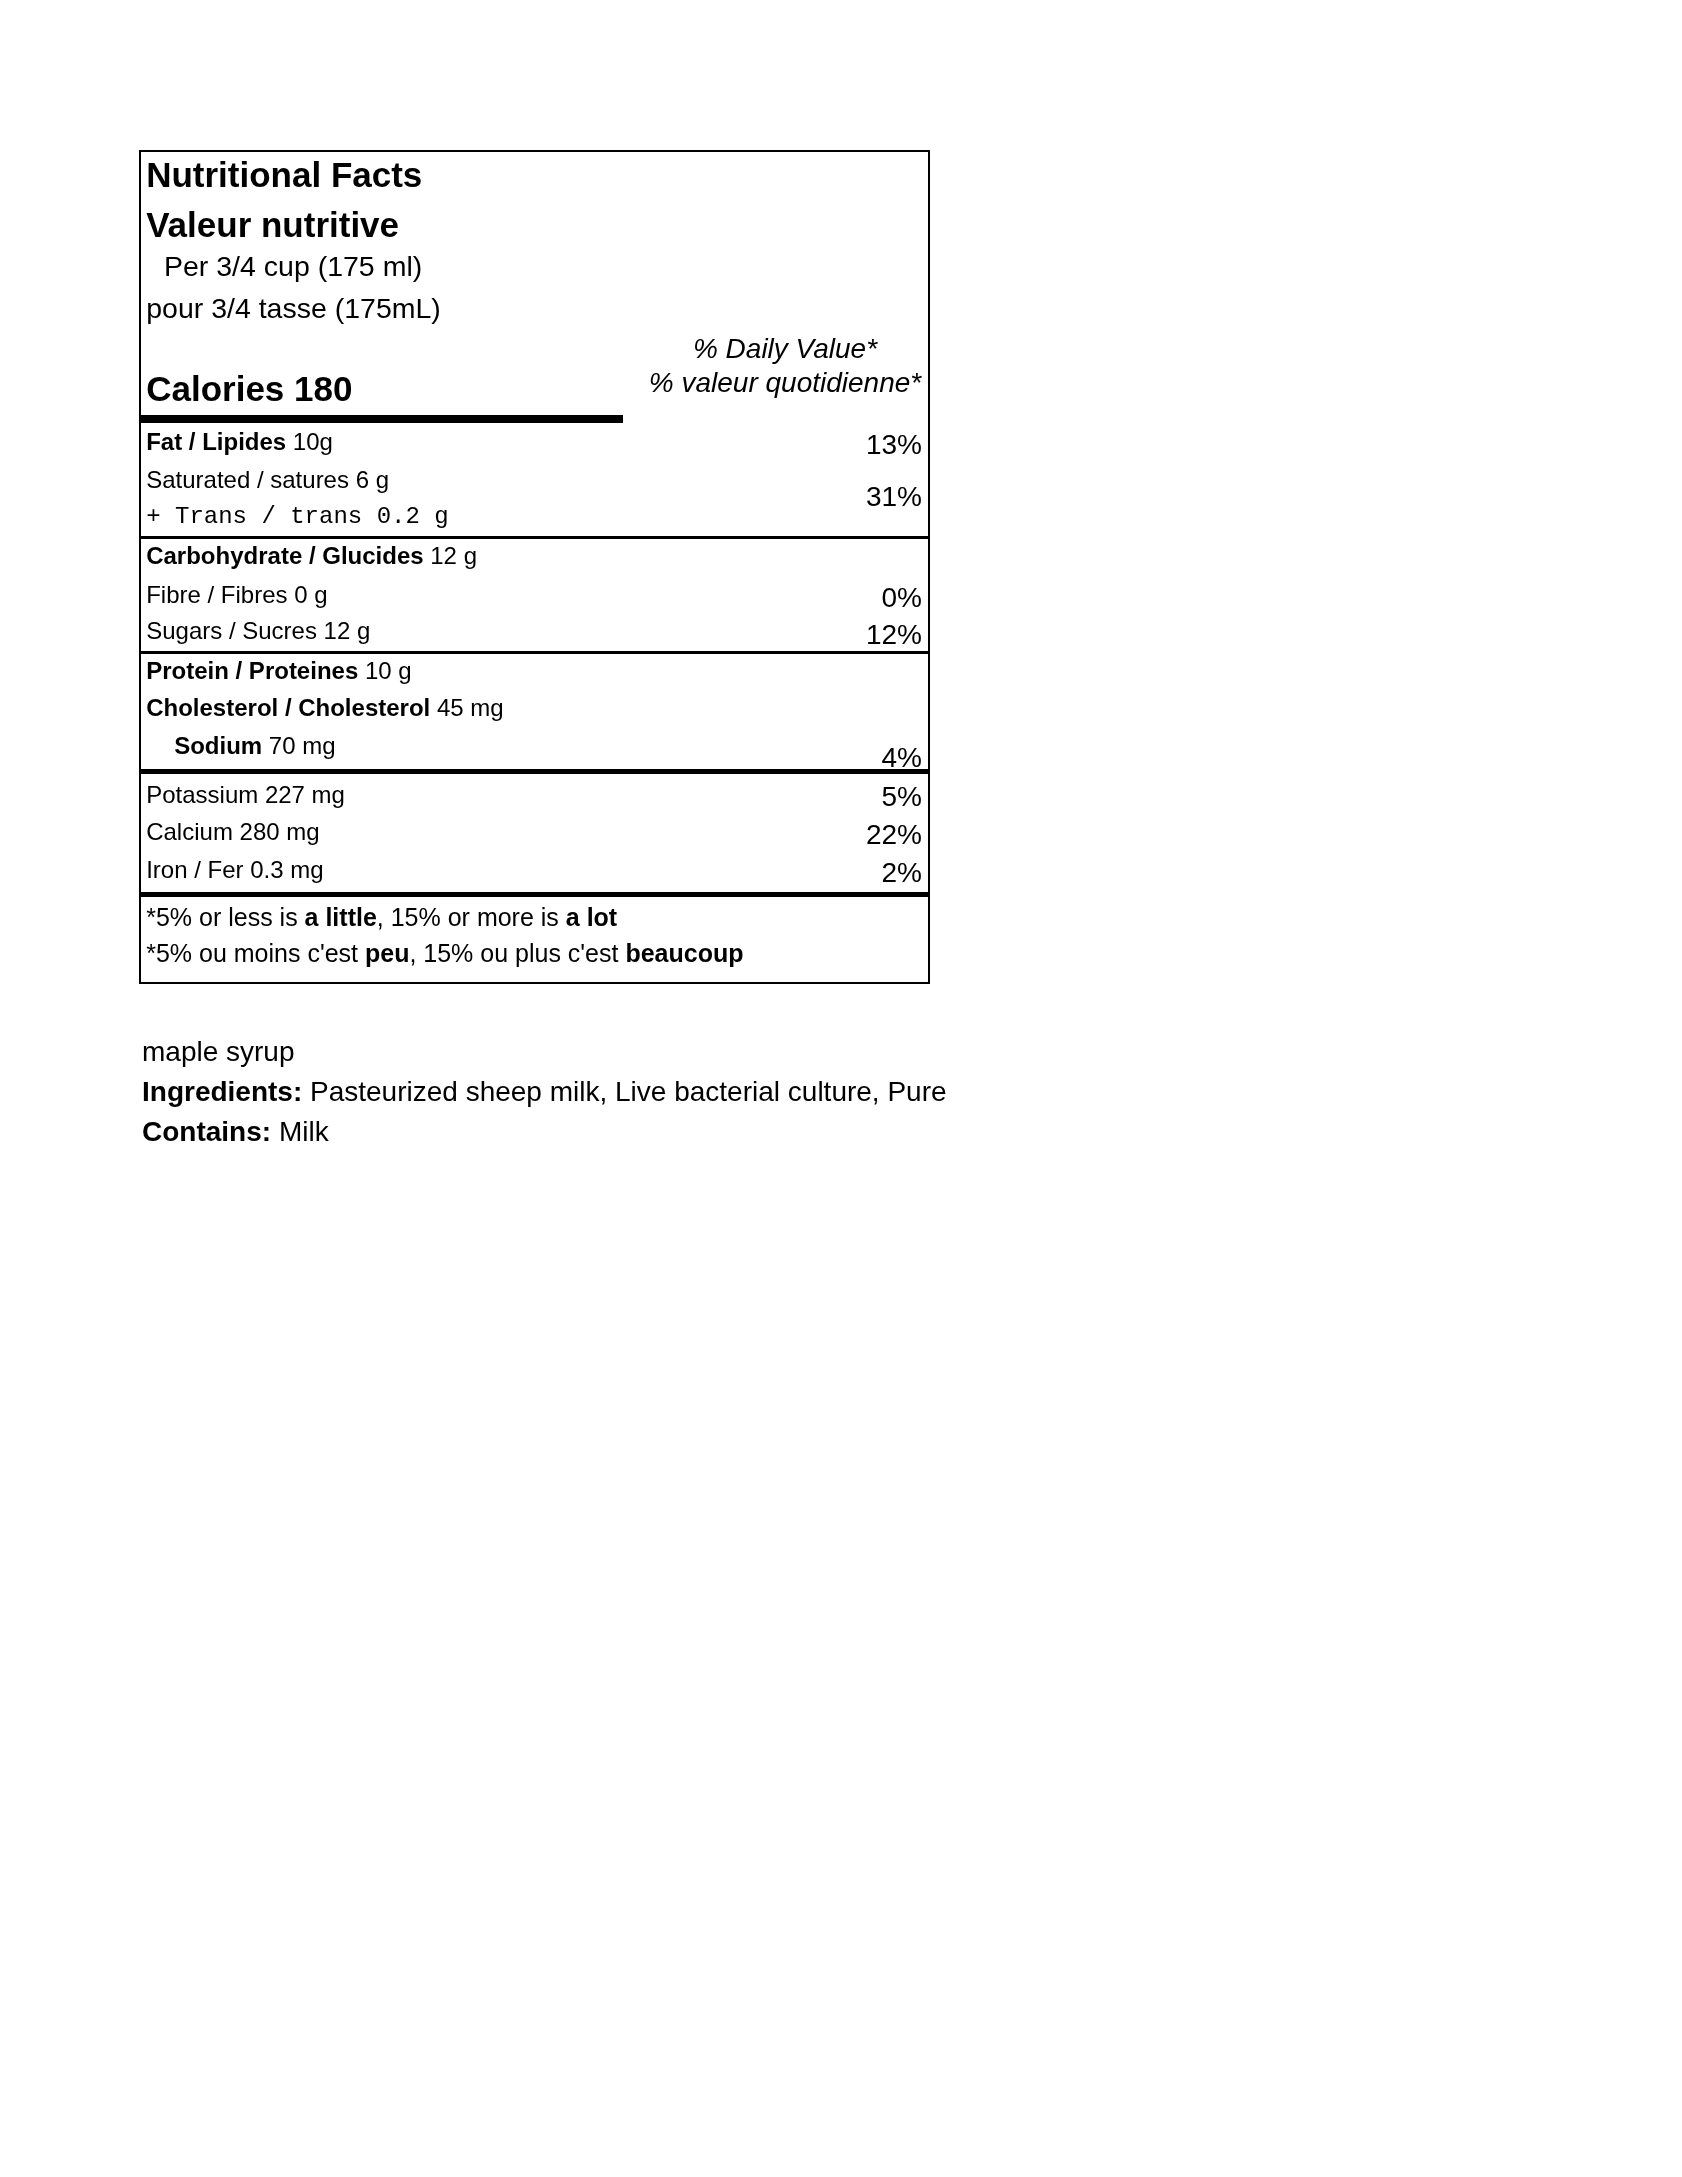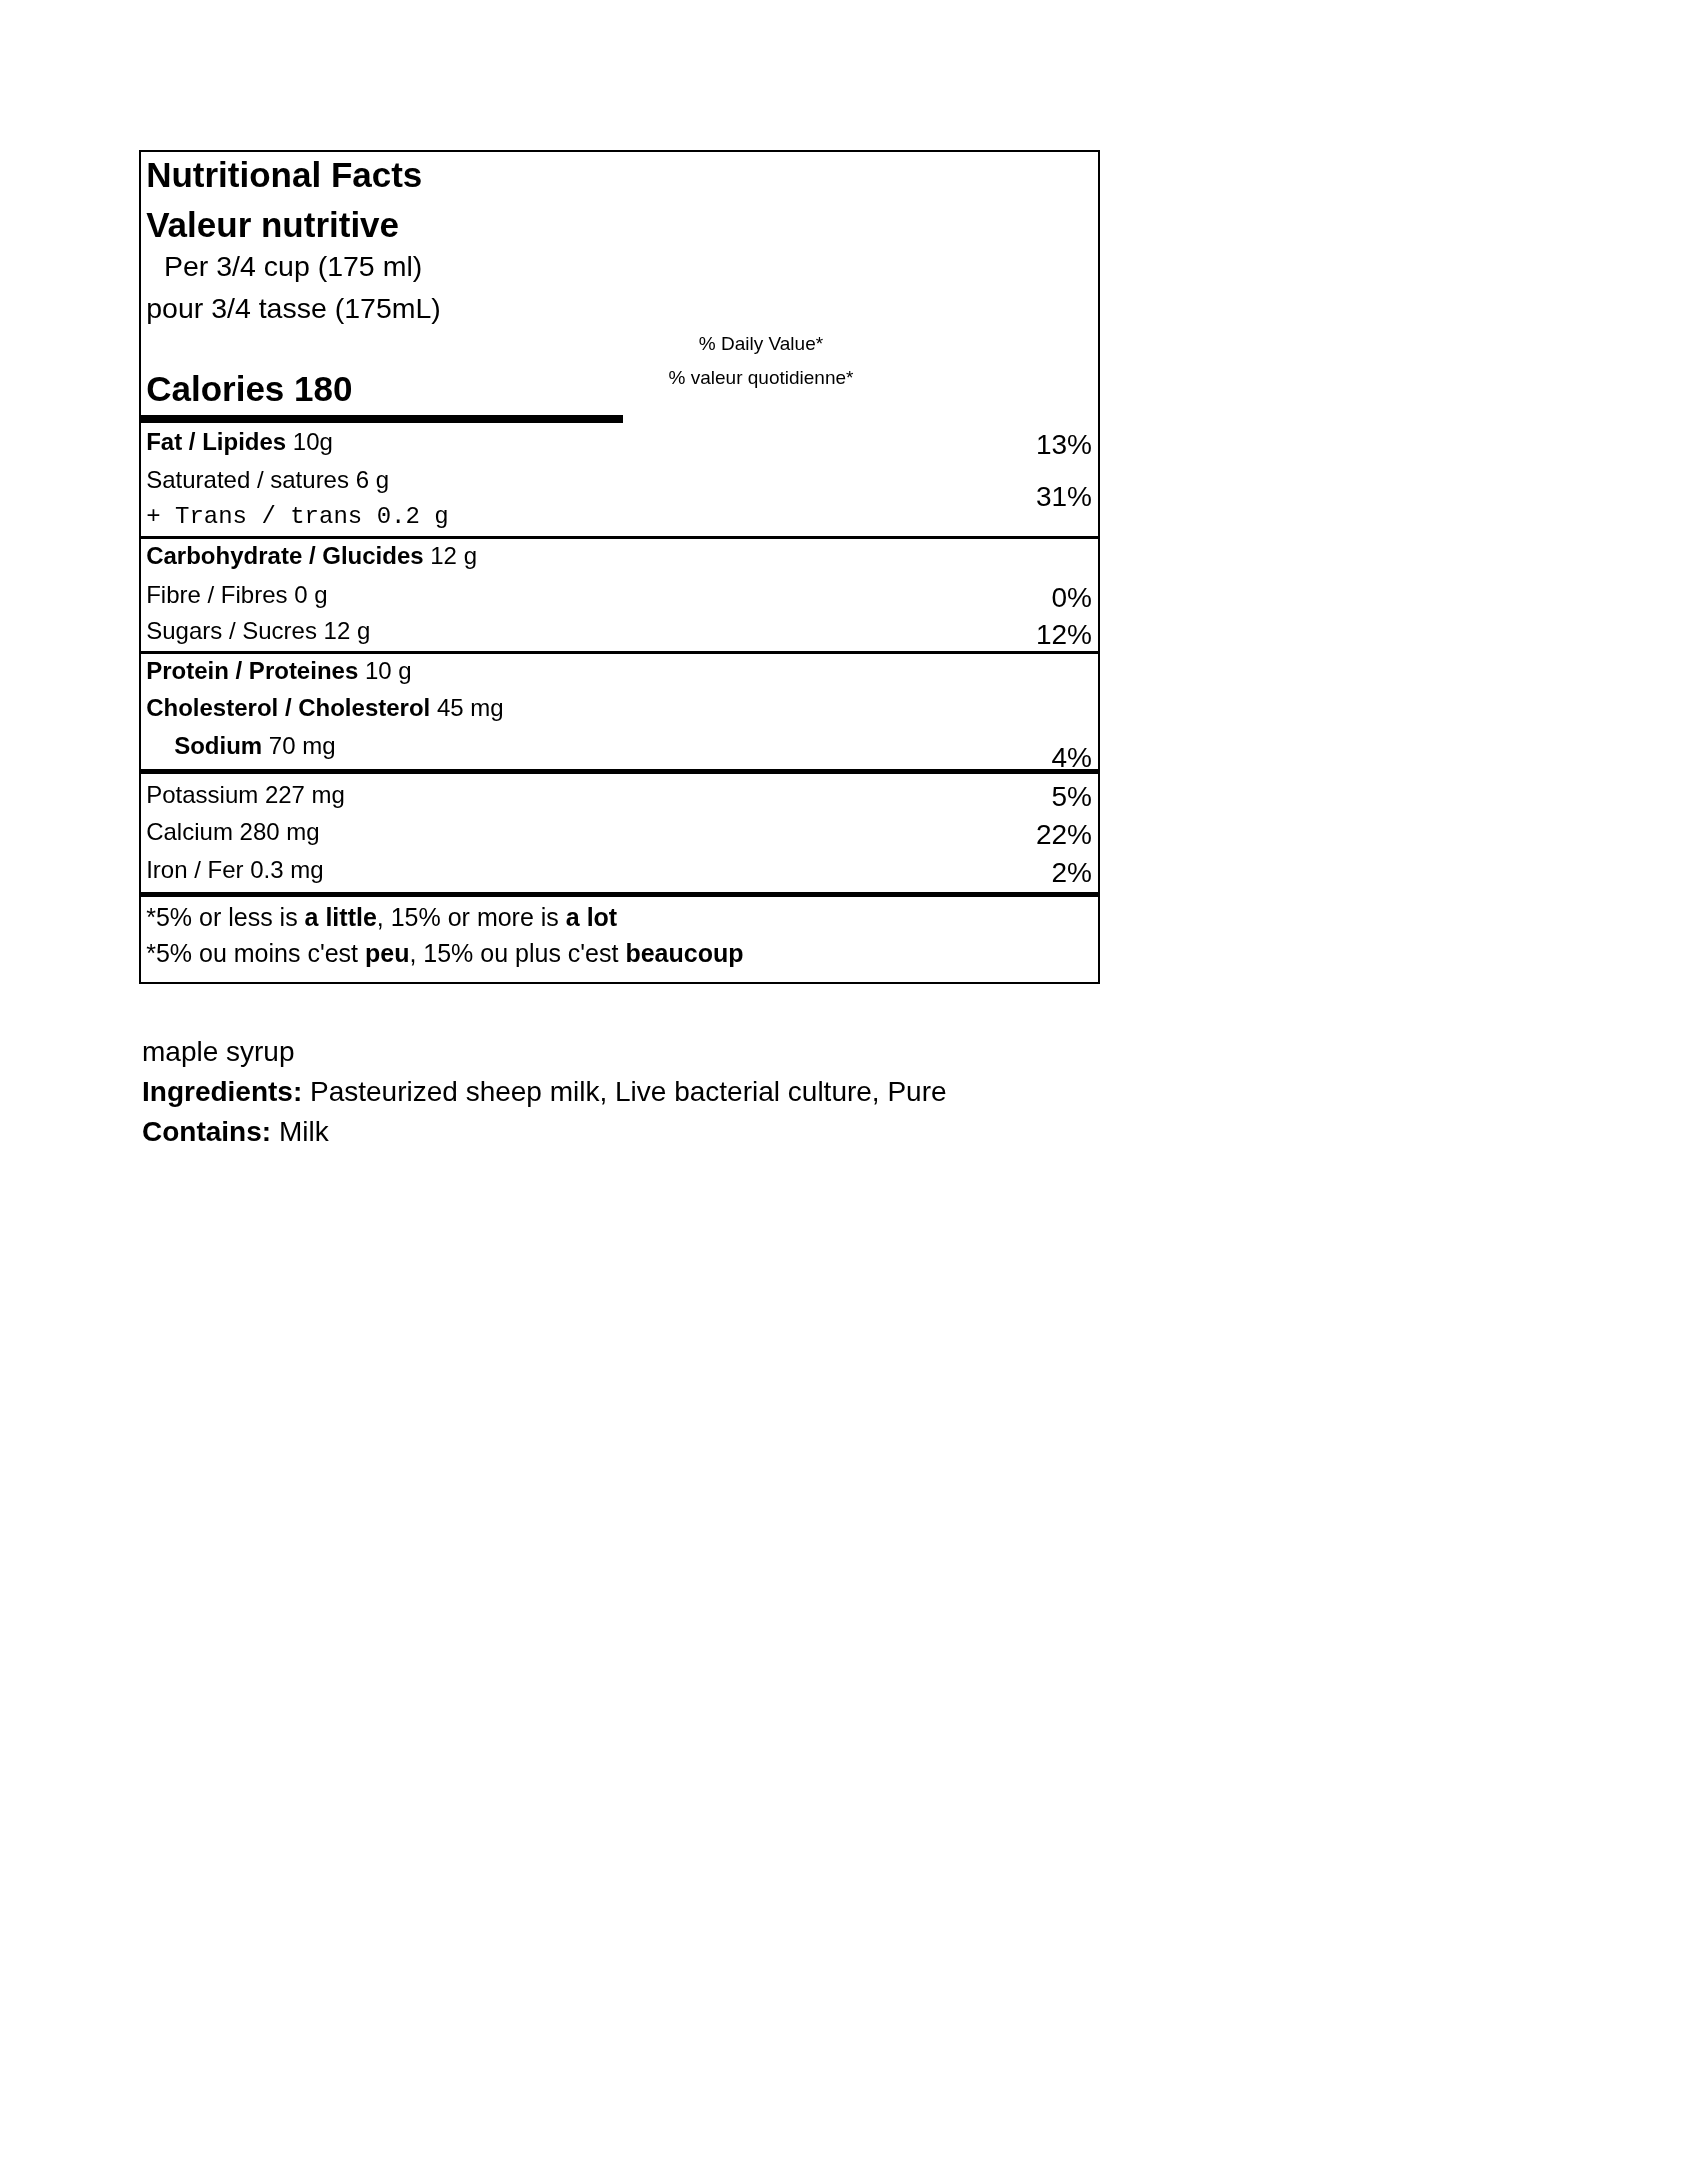--- a/index.html
+++ b/index.html
@@ -6,28 +6,28 @@
   body {
     width:1683px; height:2177px;
     background:#ffffff;
     position:relative;
     font-family:"Liberation Sans", sans-serif;
     color:#000000;
     overflow:hidden;
   }
   .panel {
     position:absolute; left:139px; top:150px;
-    width:961px; height:834px;
+    width:791px; height:834px;
     border:2.6px solid #000000;
     box-sizing:border-box;
   }
   .abs { position:absolute; white-space:nowrap; }
   .ttl  { font-size:35px; font-weight:bold; line-height:1.1; }
   .srv  { font-size:28.5px; line-height:1.1; }
-  .dvh  { font-size:19px; line-height:1.1; text-align:center; width:438px; left:401px; }
+  .dvh  { font-size:28px; line-height:1.1; text-align:center; width:438px; left:425px;font-style:italic; }
   .cal  { font-size:35px; font-weight:bold; line-height:1.1; }
   .row  { font-size:24px; line-height:1.1; left:5.2px; }
   .b    { font-weight:bold; }
   .dv   { position:absolute; right:6px; text-align:right; font-size:28px; line-height:1.1; white-space:nowrap; }
   .hline { position:absolute; background:#000000; }
   .foot { font-size:25px; line-height:1.1; left:5.2px; }
   .ingr {
     position:absolute; left:142px; top:1032px; width:856px;
     font-size:28px; line-height:40px;
   }

